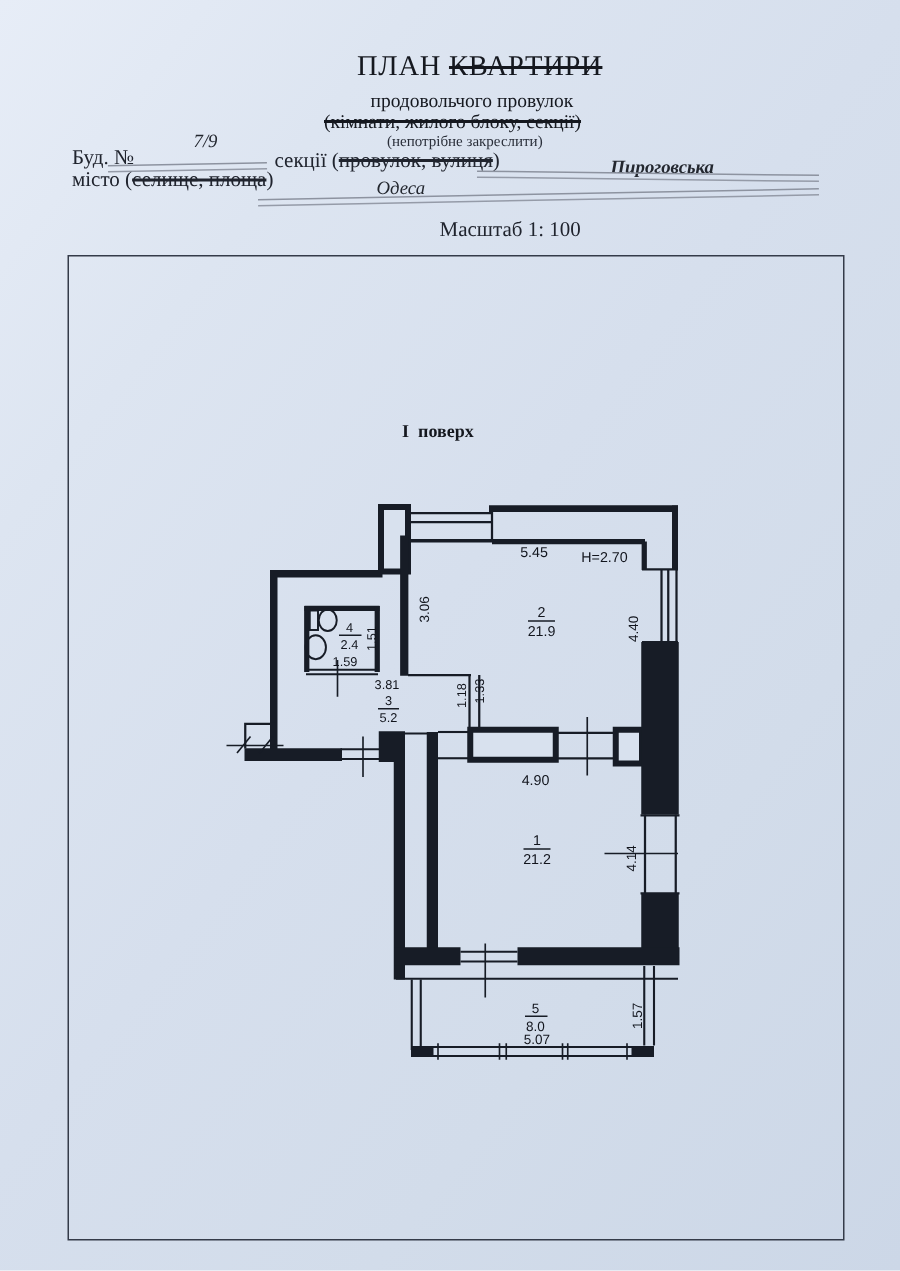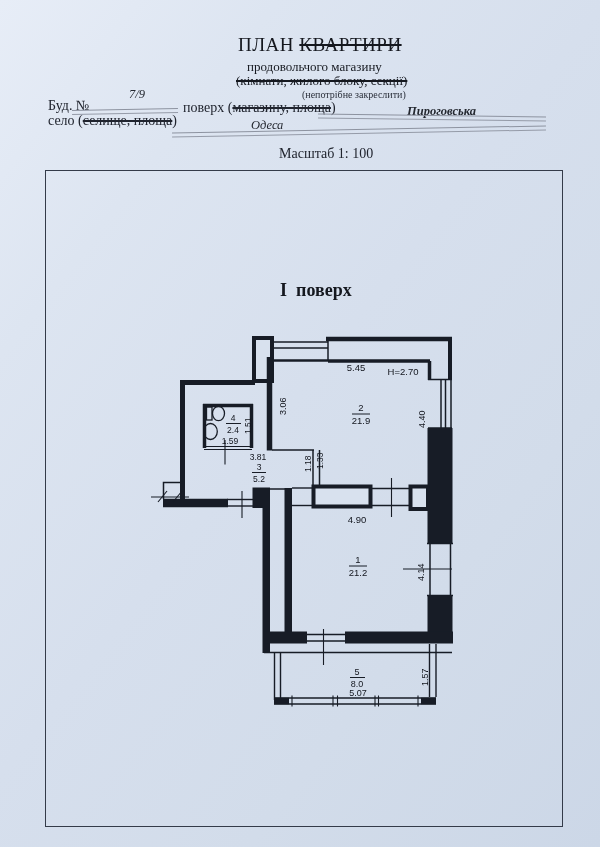--- a/index.html
+++ b/index.html
@@ -7,57 +7,57 @@
     width:600px; height:847px; position:relative; overflow:hidden;
     background: linear-gradient(128deg, #e7edf7 0%, #dde5f1 22%, #d6dfed 48%, #d2dcea 72%, #ccd7e7 100%);
     font-family:"Liberation Serif", serif;
     color:#1c212c;
   }
   .abs { position:absolute; white-space:nowrap; }
   .b { font-weight:normal; }
   .strike { text-decoration:line-through; text-decoration-thickness:1.5px; }
   .title { font-size:19px; letter-spacing:.5px; color:#15181f; }
   .sub { font-size:13px; color:#15181f; }
-  .small-note { font-size:10px; color:#2a2f3a;margin-left:44px; }
+  .small-note { font-size:10px; color:#2a2f3a; }
   .form-txt { font-size:14px; color:#20242e; }
   .val { font-size:12.5px; font-style:italic; color:#23272f; }
   .pencil-line { position:absolute; height:2.6px;
     border-top:1.3px solid #8d93a0; border-bottom:1.3px solid #959ba8; }
   .frame { position:absolute; left:45px; top:170px; width:516px; height:655px;
     border:1.6px solid #343b49; }
-  .floor-lbl { font-size:18px; font-weight:bold; white-space:pre; color:#15181f;margin-left:12px; }
+  .floor-lbl { font-size:12px; font-weight:bold; white-space:pre; color:#15181f; }
   svg text { font-family:"Liberation Sans", sans-serif; fill:#12151d; }
   .w  { stroke:#171c26; fill:none; }
   .wh { fill:#d8e1ee; stroke:#171c26; }
   .wf { fill:#171c26; stroke:none; }
 </style>
 </head>
 <body>
 
 <div class="abs title b" style="left:238px; top:34px;"><span>ПЛАН</span>&nbsp;<span class="strike">КВАРТИРИ</span></div>
 
-<div class="abs sub b" style="left:247px; top:59px;">продовольчого магазину</div>
-
-<div class="abs sub b strike" style="left:236px; top:73px;">(кімнати, жилого блоку, секції)</div>
+<div class="abs sub b" style="left:247px; top:59px;">продовольчого провулок</div>
+
+<div class="abs sub b strike" style="left:216px; top:73px;">(кімнати, жилого блоку, секції)</div>
 
 <div class="abs small-note" style="left:258px; top:89px;">(непотрібне закреслити)</div>
 
 <div class="abs form-txt" style="left:48px; top:98px;">Буд. №</div>
 <div class="abs val" style="left:129px; top:87px;">7/9</div>
 <div class="pencil-line" style="left:72px; top:109px; width:106px; transform:rotate(-1deg);"></div>
 
-<div class="abs form-txt" style="left:183px; top:100px;"><span>поверх (</span><span class="strike">магазину, площа</span><span>)</span></div>
+<div class="abs form-txt" style="left:183px; top:100px;"><span>секції (</span><span class="strike">провулок, вулиця</span><span>)</span></div>
 <div class="abs val" style="left:407px; top:104px;font-weight:bold;">Пироговська</div>
 <div class="pencil-line" style="left:318px; top:115px; width:228px; transform:rotate(0.7deg);"></div>
 
-<div class="abs form-txt" style="left:48px; top:113px;"><span>село (</span><span class="strike">селище, площа</span><span>)</span></div>
+<div class="abs form-txt" style="left:48px; top:113px;"><span>місто (</span><span class="strike">селище, площа</span><span>)</span></div>
 <div class="abs val" style="left:251px; top:118px;font-style:italic;">Одеса</div>
 <div class="pencil-line" style="left:172px; top:129px; width:374px; transform:rotate(-1.1deg);"></div>
 
-<div class="abs form-txt" style="left:279px; top:146px;text-align:right;">Масштаб 1: 100</div>
+<div class="abs form-txt" style="left:293px; top:146px;text-align:right;">Масштаб 1: 100</div>
 
 <div class="frame"></div>
 
 <div class="abs floor-lbl" style="left:268px; top:280px;">І  поверх</div>
 
 <svg style="position:absolute; left:140px; top:320px;" width="330" height="400" viewBox="140 320 330 400" xmlns="http://www.w3.org/2000/svg">
 
   <g>
 
     <rect class="wh" x="254" y="338" width="18" height="43" stroke-width="4"></rect>

